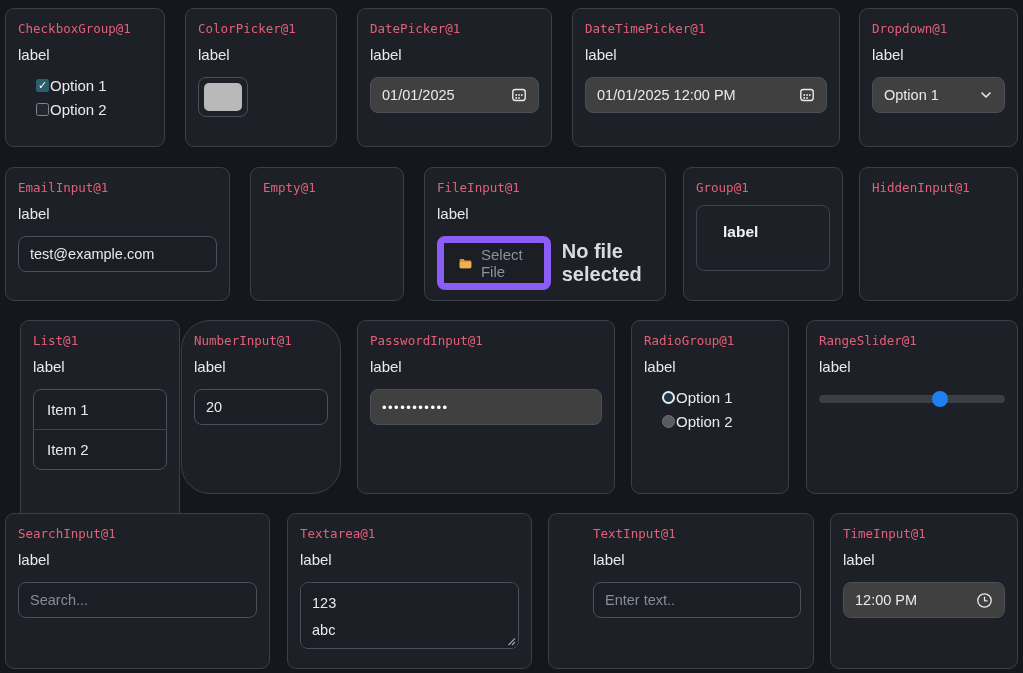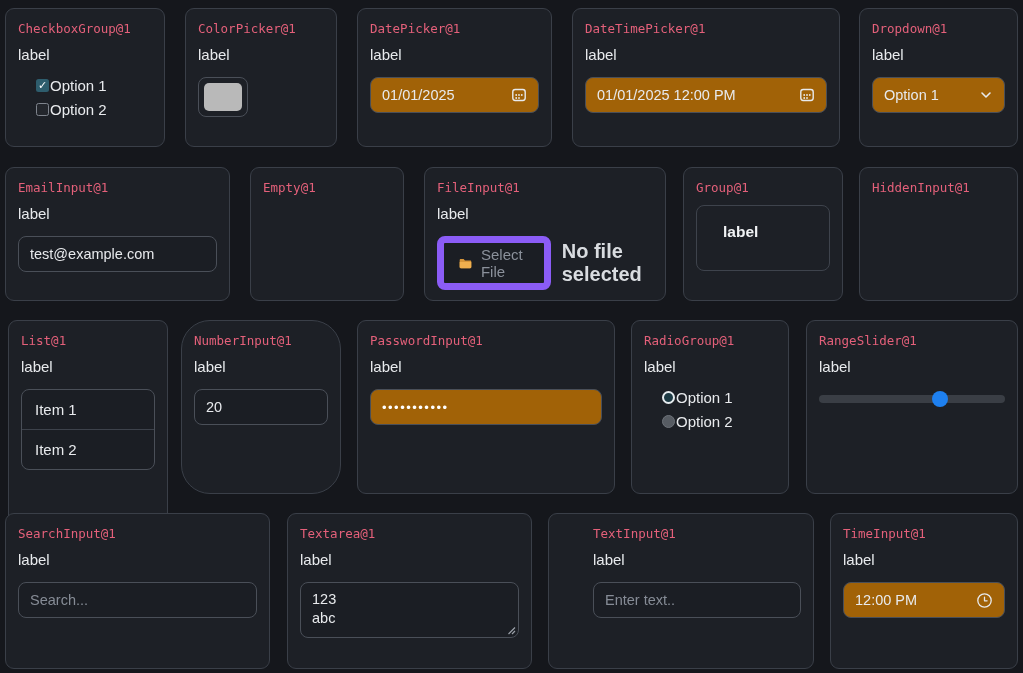--- a/index.html
+++ b/index.html
@@ -10,32 +10,32 @@
   .card {
     position:absolute; background:#1d2026; border:1px solid #3a3f48;
     border-radius:9px; padding:9px 12px 12px; box-sizing:border-box;
   }
   .card-title {
     font-family:"DejaVu Sans Mono","Liberation Mono",monospace;
     font-size:12.5px; color:#e4607a; margin:3px 0 10px; letter-spacing:0;
   }
   .card-label { font-size:15px; color:#e8eaed; margin-bottom:14px; }
   .ctl { display:flex; align-items:center; height:36px; border:1px solid #4a4f58;
-    border-radius:8px; background:#a16207; padding:0 11px; box-sizing:border-box;
+    border-radius:8px; background:#404040; padding:0 11px; box-sizing:border-box;
     color:#e8eaed; font-size:14.5px; }
   .ctl .grow { flex:1 1 auto; }
   input.native, textarea.native {
     display:block; width:100%; border:1px solid #4a4f58; border-radius:8px;
     background:#1b1e24; color:#e8eaed; font-size:14.5px; padding:0 11px;
     box-sizing:border-box; font-family:"Liberation Sans","DejaVu Sans",sans-serif;
     outline:none;
   }
   input.native { height:36px; }
   input.native::placeholder, textarea.native::placeholder { color:#868c96; }
-  textarea.native { height:56px; padding:7px 11px; resize:none; font-size:14.5px; line-height:19px; }
+  textarea.native { height:67px; padding:7px 11px; resize:none; font-size:14.5px; line-height:27px; }
   .ta-wrap { position:relative; }
   .resize-grip { position:absolute; right:3px; bottom:3px; pointer-events:none; }
   .opt-row { display:flex; align-items:center; margin-left:18px; margin-bottom:7px;
     font-size:15px; color:#e8eaed; gap:1px; cursor:default; }
   .checkbox { width:13px; height:13px; border-radius:2.5px; box-sizing:border-box;
     display:flex; align-items:center; justify-content:center; flex:none; }
   .checkbox.checked { background:#2e5d6d; }
   .checkbox.unchecked { background:#23262c; border:1.5px solid #7f848d; }
   .checkbox .tick { color:#fff; font-size:11px; line-height:11px; font-weight:bold;
     font-family:"DejaVu Sans",sans-serif; }
@@ -165,21 +165,21 @@
     <div class="card-title">Group@1</div>
     <div class="group-box">
       <div class="glabel">label</div>
     </div>
   </div>
 
   <div class="card" style="left:859px;top:167px;width:159px;height:134px;">
     <div class="card-title">HiddenInput@1</div>
   </div>
 
-  <div class="card" style="left:8px;top:320px;width:160px;height:218px;">
+  <div class="card" style="left:20px;top:320px;width:160px;height:218px;">
     <div class="card-title">List@1</div>
     <div class="card-label">label</div>
     <div class="list-box">
       <div class="list-item">Item 1</div>
       <div class="list-item divided">Item 2</div>
     </div>
   </div>
 
   <div class="card" style="left:181px;top:320px;width:160px;height:174px;border-radius:29px;">
     <div class="card-title">NumberInput@1</div>

